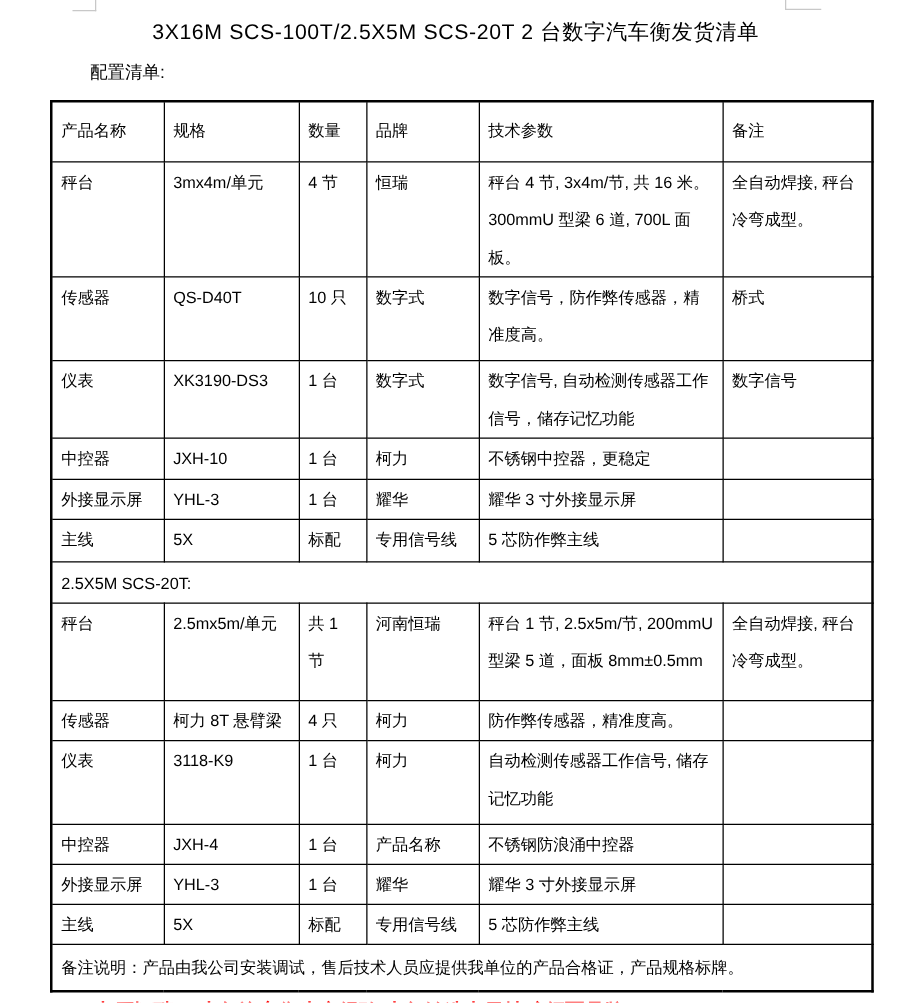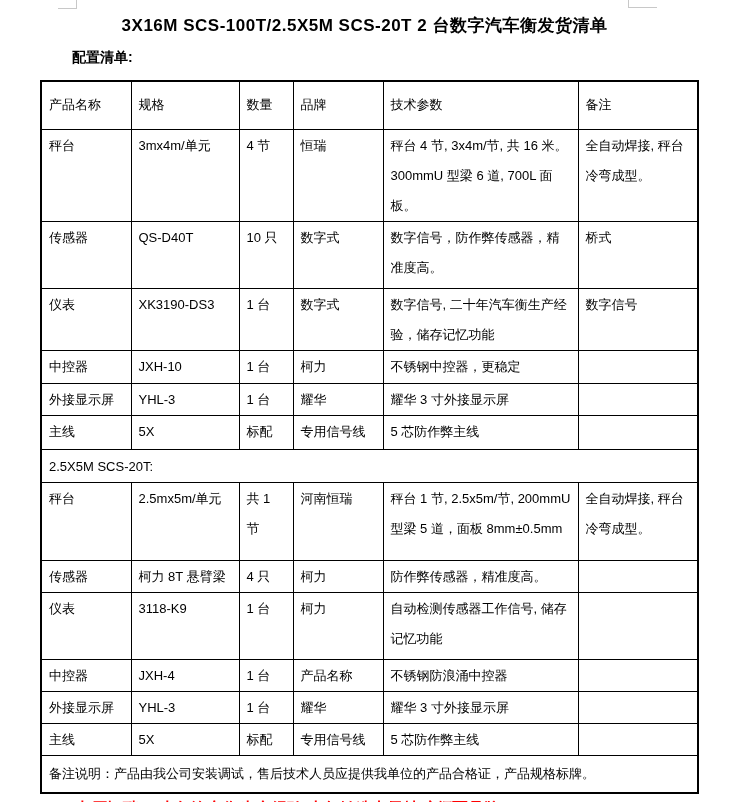--- a/index.html
+++ b/index.html
@@ -7,25 +7,25 @@
     width:729px;height:802px;background:#ffffff;color:#000000;
     font-family:"Liberation Sans", sans-serif;
     position:relative;overflow:hidden;
   }
   .crop-mark{position:absolute;}
   #crop-tl{left:58px;top:0;width:18px;height:8px;
     border-right:1px solid #c8c8c8;border-bottom:1px solid #c8c8c8;}
   #crop-tr{left:628px;top:0;width:28px;height:7px;
     border-left:1px solid #c8c8c8;border-bottom:1px solid #c8c8c8;}
   .doc-title{
-    font-size:17px;font-weight:bold;text-align:center;
+    font-size:17px;font-weight:normal;text-align:center;
     margin:14px 0 0 0;letter-spacing:0.5px;
   }
   .doc-subtitle{
-    font-size:14px;font-weight:bold;margin:12px 0 0 72px;
+    font-size:14px;font-weight:normal;margin:12px 0 0 72px;
   }
   table.config{
     border-collapse:collapse;table-layout:fixed;
     margin:13px 0 0 40px;border:2px solid #000;
   }
   table.config th, table.config td{
     border:1px solid #000;
     font-size:13px;text-align:left;
     padding:1px 7px 0 7px;
     line-height:30px;
@@ -83,21 +83,21 @@
         <td>10 只</td>
         <td>数字式</td>
         <td>数字信号，防作弊传感器，精准度高。</td>
         <td>桥式</td>
       </tr>
       <tr style="height: 61px;">
         <td>仪表</td>
         <td>XK3190-DS3</td>
         <td>1 台</td>
         <td>数字式</td>
-        <td>数字信号, 二十年汽车衡生产经验，储存记忆功能</td>
+        <td>数字信号, 自动检测传感器工作信号，储存记忆功能</td>
         <td>数字信号</td>
       </tr>
       <tr style="height: 33px;">
         <td>中控器</td>
         <td>JXH-10</td>
         <td>1 台</td>
         <td>柯力</td>
         <td>不锈钢中控器，更稳定</td>
         <td></td>
       </tr>

